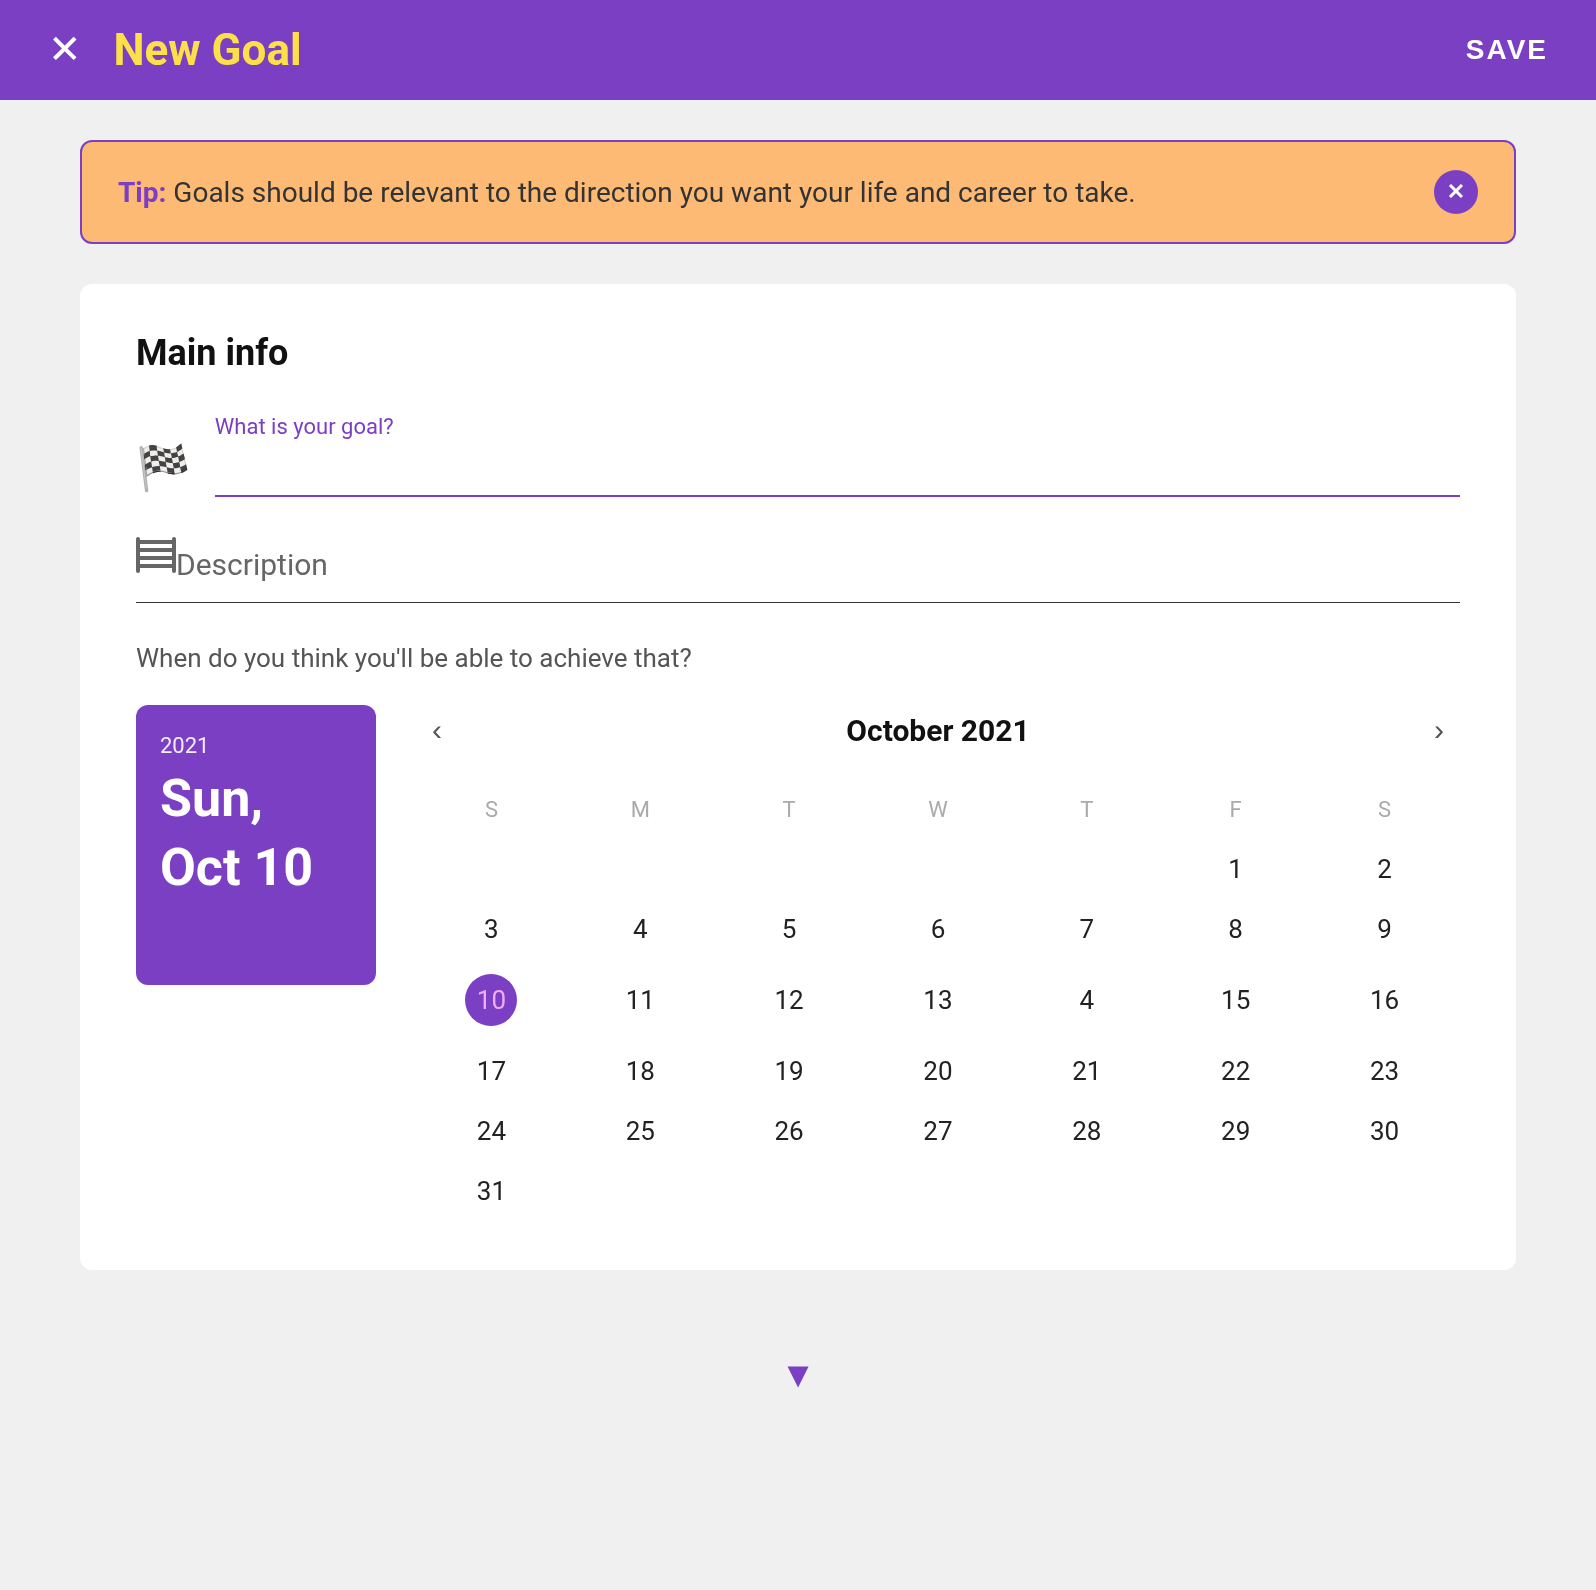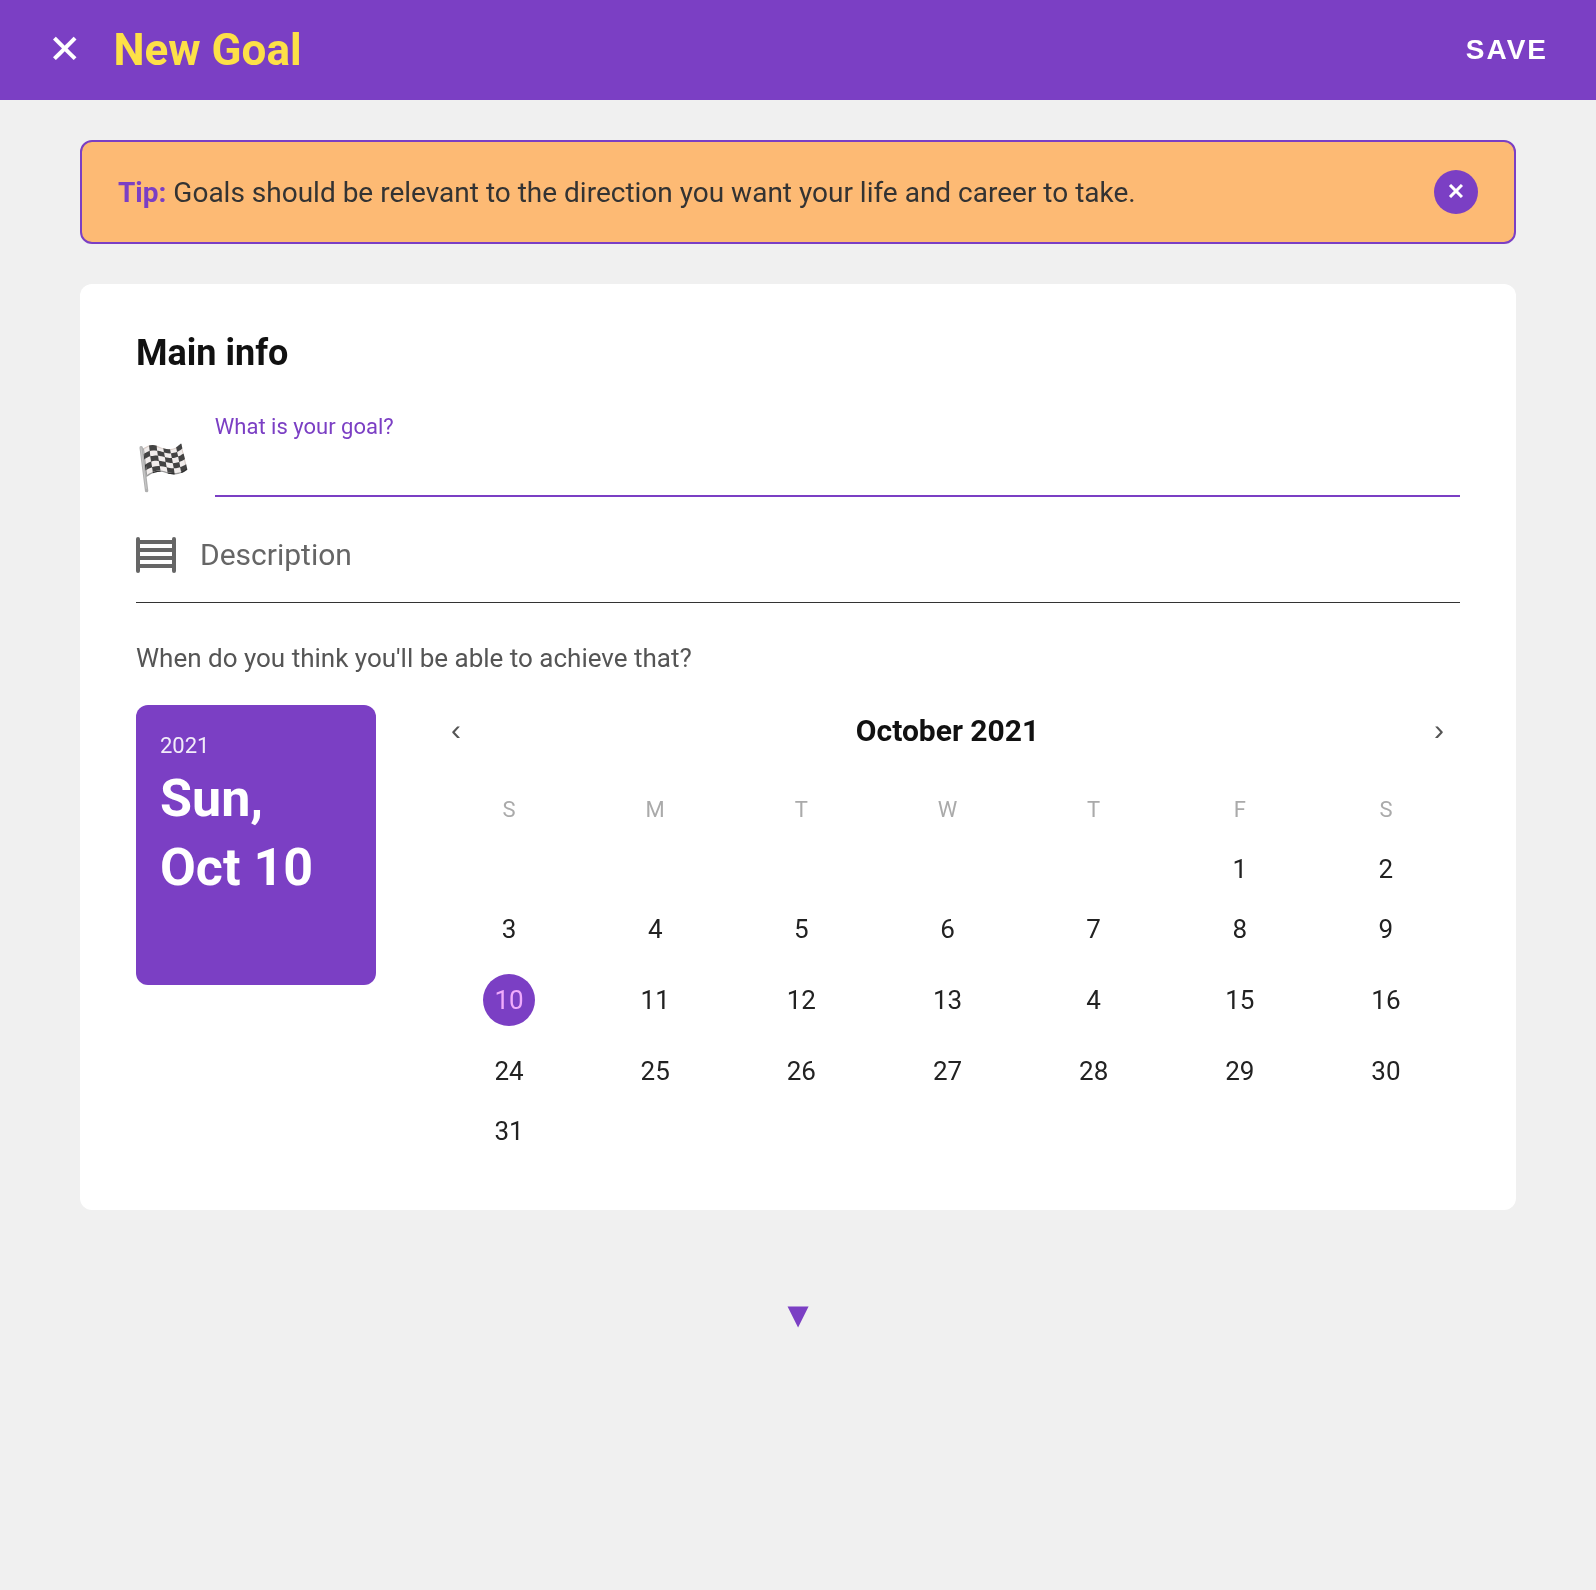--- a/index.html
+++ b/index.html
@@ -156,22 +156,21 @@
       outline: none;
       font-size: 28px;
       padding: 8px 0;
       color: #333;
       width: 100%;
     }
 
     
     .description-row {
       display: flex;
-      align-items: flex-start;
-      gap: 24px;
+      align-items: flex-end;
       margin-bottom: 8px;
     }
     .desc-icon {
       font-size: 36px;
       color: #555;
       flex-shrink: 0;
     }
     .desc-label {
       font-size: 30px;
       color: #666;
@@ -186,21 +185,21 @@
     
     .date-question {
       font-size: 26px;
       color: #555;
       margin-bottom: 32px;
     }
 
     
     .calendar-section {
       display: flex;
-      gap: 59px;
+      gap: 40px;
       align-items: flex-start;
     }
     .selected-date-card {
       background: #7b3fc4;
       border-radius: 12px;
       width: 240px;
       min-height: 280px;
       padding: 28px 24px;
       color: white;
       flex-shrink: 0;
@@ -387,20 +386,29 @@
                 <tr>
                   <td class="selected"><span>10</span></td>
                   <td>11</td>
                   <td>12</td>
                   <td>13</td>
                   <td>4</td>
                   <td>15</td>
                   <td>16</td>
                 </tr>
                 <tr>
+                  <td>17</td>
+                  <td>18</td>
+                  <td>19</td>
+                  <td>20</td>
+                  <td>21</td>
+                  <td>22</td>
+                  <td>23</td>
+                </tr>
+                <tr>
                   <td>24</td>
                   <td>25</td>
                   <td>26</td>
                   <td>27</td>
                   <td>28</td>
                   <td>29</td>
                   <td>30</td>
                 </tr>
                 <tr>
                   <td>31</td>

